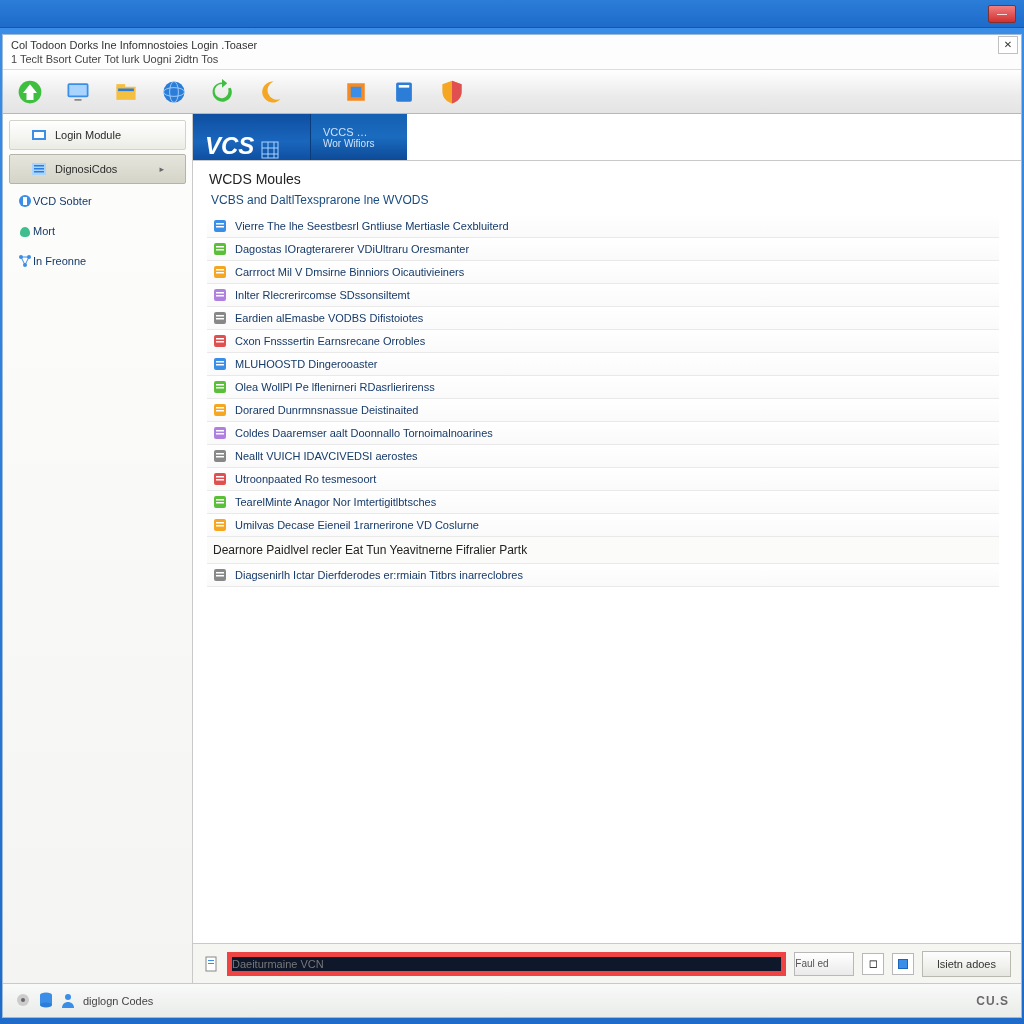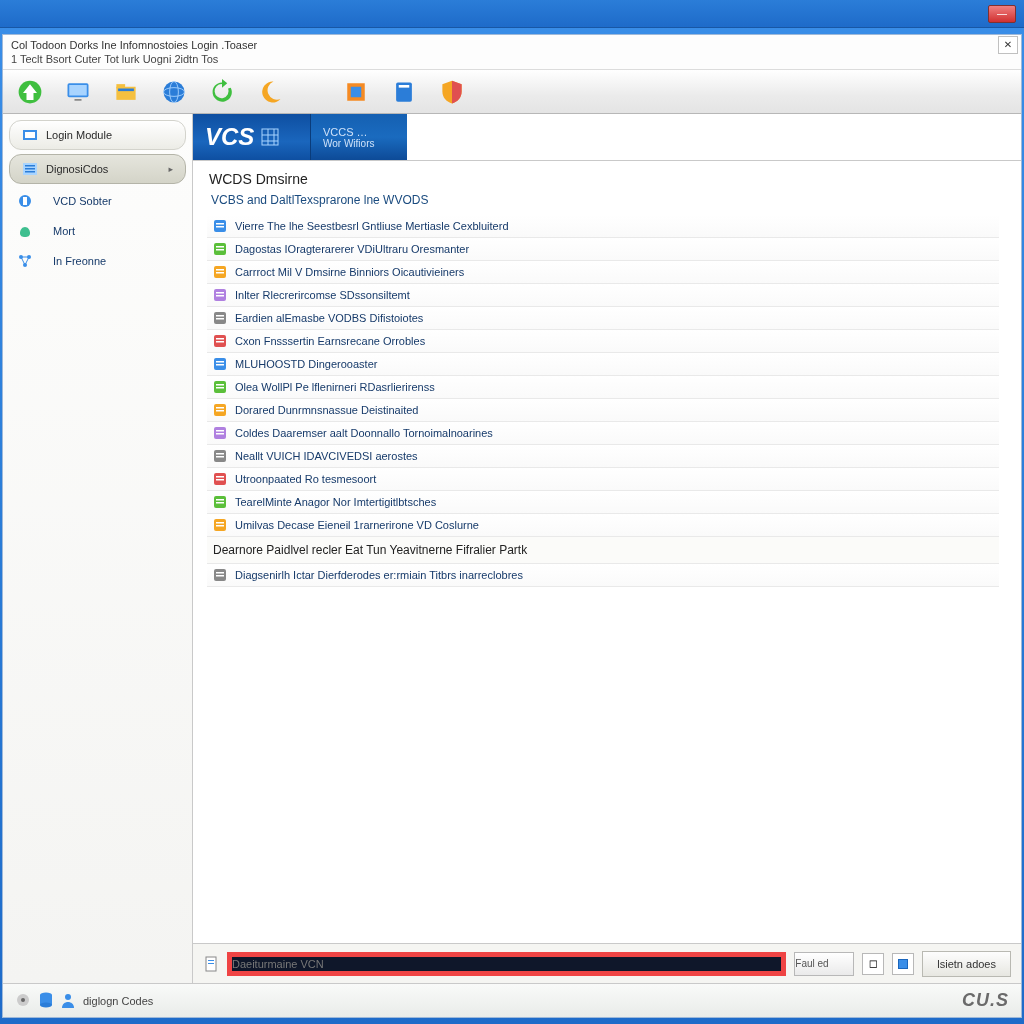--- a/index.html
+++ b/index.html
@@ -73,49 +73,49 @@
 }
 .sidebar {
   width: 190px;
   border-right: 1px solid #c9c9c9;
   background: linear-gradient(180deg, #fdfdfc 0%, #f4f4f2 100%);
   padding: 6px;
   display: flex; flex-direction: column; gap: 4px;
 }
 .side-btn {
   display: flex; align-items: center; gap: 8px;
-  padding: 6px 12px;
+  padding: 6px 21px;
   border: 1px solid #d3d3cc;
   background: linear-gradient(180deg, #ffffff 0%, #ecece6 100%);
-  border-radius: 12px;
+  border-radius: 2px;
   cursor: pointer;
   color: #2a2a2a;
 }
 .side-btn.active {
   background: linear-gradient(180deg, #e5e5dd 0%, #d4d4c8 100%);
   border-color: #b4b4a8;
 }
 .side-btn .chev { margin-left:auto; color:#666; font-size:9px; }
 .side-small {
-  display:flex; align-items:center; gap:20px;
+  display:flex; align-items:center; gap:0;
   padding: 5px 8px; cursor:pointer; color:#163a6a;
 }
 .side-icon { width:16px; height:16px; display:flex; align-items:center; justify-content:center; }
 .main {
   flex:1; display:flex; flex-direction:column;
   background:#fff;
   overflow:hidden;
 }
 .tab-header {
   display:flex; align-items:stretch; height:46px;
 }
 .tab-main {
   background: linear-gradient(180deg, #0e4fa1 0%, #1a66bd 60%, #0e4fa1 100%);
   color:#fff; font-size:24px; font-weight:bold; font-style:italic;
-  display:flex; align-items:center; padding:0 12px; gap:6px;
+  display:flex; align-items:flex-end; padding:0 12px; gap:6px;
   width:118px;
   border-right:1px solid #0a3c7a;
 }
 .tab-sub {
   background: linear-gradient(180deg, #1560b2 0%, #1a6bbf 50%, #0d4a97 100%);
   display:flex; flex-direction:column; justify-content:center;
   padding: 4px 12px; width:96px; color:#cfe2f9; font-size:10px;
 }
 .tab-sub .row1{ font-size:11px; }
 .doc-area {
@@ -172,21 +172,21 @@
   border:1px solid #b9b9b2;
   color:#333; cursor:pointer; font-size:11px;
 }
 .footer {
   height:34px;
   background: linear-gradient(180deg,#f9faf9 0%, #e9ece9 100%);
   border-top:1px solid #c9c9c9;
   display:flex; align-items:center; gap:8px;
   padding: 0 12px;
 }
-.brand { margin-left:auto; font-style:italic; font-weight:700; color:#6a6a6a; font-size:18px; letter-spacing:1px;}
+.brand { margin-left:auto; font-weight:700; color:#6a6a6a; font-size:12px; letter-spacing:1px;}
 .sq{ width:10px; height:10px; background:#3a8ee8; border:1px solid #1a66bd; display:inline-block;}
 </style>
 </head>
 <body>
 
 <div class="outer-shell">
   <div class="titlebar-top">
     <div class="close-btn">―</div>
   </div>
 
@@ -319,21 +319,21 @@
                 <line x1="14" y1="2" x2="14" y2="18" stroke="#a8d4ff"></line>
               </svg>
           </div>
           <div class="tab-sub">
             <div class="row1">VCCS  …</div>
             <div>Wor Wifiors</div>
           </div>
         </div>
 
         <div class="doc-area">
-          <div class="doc-header">WCDS Dmsirne</div>
+          <div class="doc-header">WCDS Moules</div>
           <div class="doc-sub">VCBS and DaltlTexsprarone lne WVODS</div>
           <div class="doc-list" id="doc-list">
               <div class="doc-item">
                 <span class="di-icon"><svg viewBox="0 0 14 14">
                     <rect x="1" y="1" width="12" height="12" rx="2" fill="#3a8ee8"></rect>
                     <rect x="3" y="4" width="8" height="1.5" fill="#fff"></rect>
                     <rect x="3" y="7" width="8" height="1.5" fill="#fff"></rect>
                   </svg></span>
                 <span>Vierre The lhe Seestbesrl Gntliuse Mertiasle Cexbluiterd</span>
               </div>

